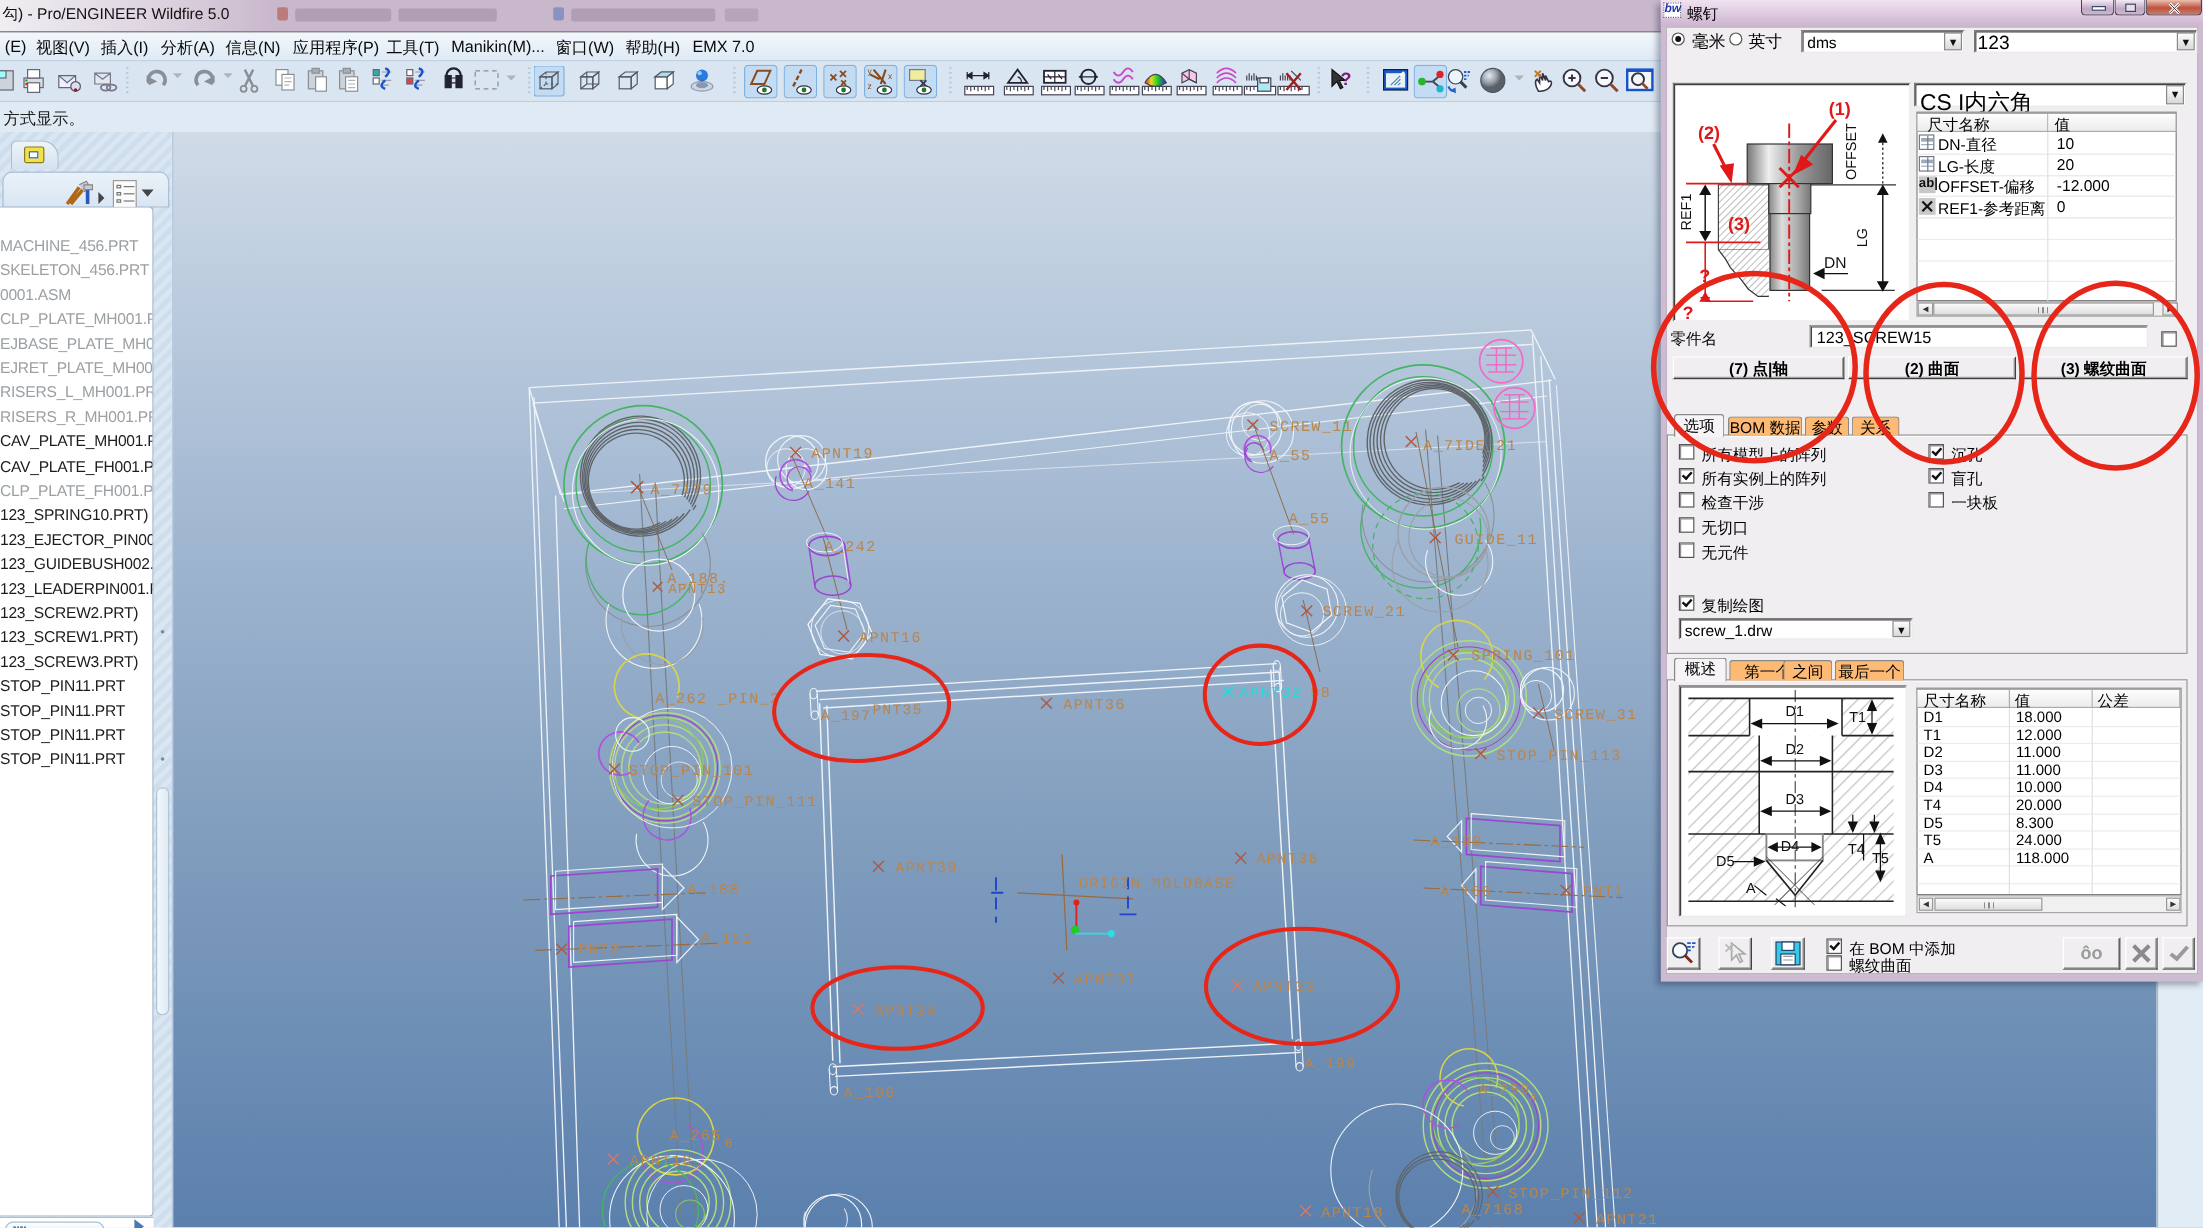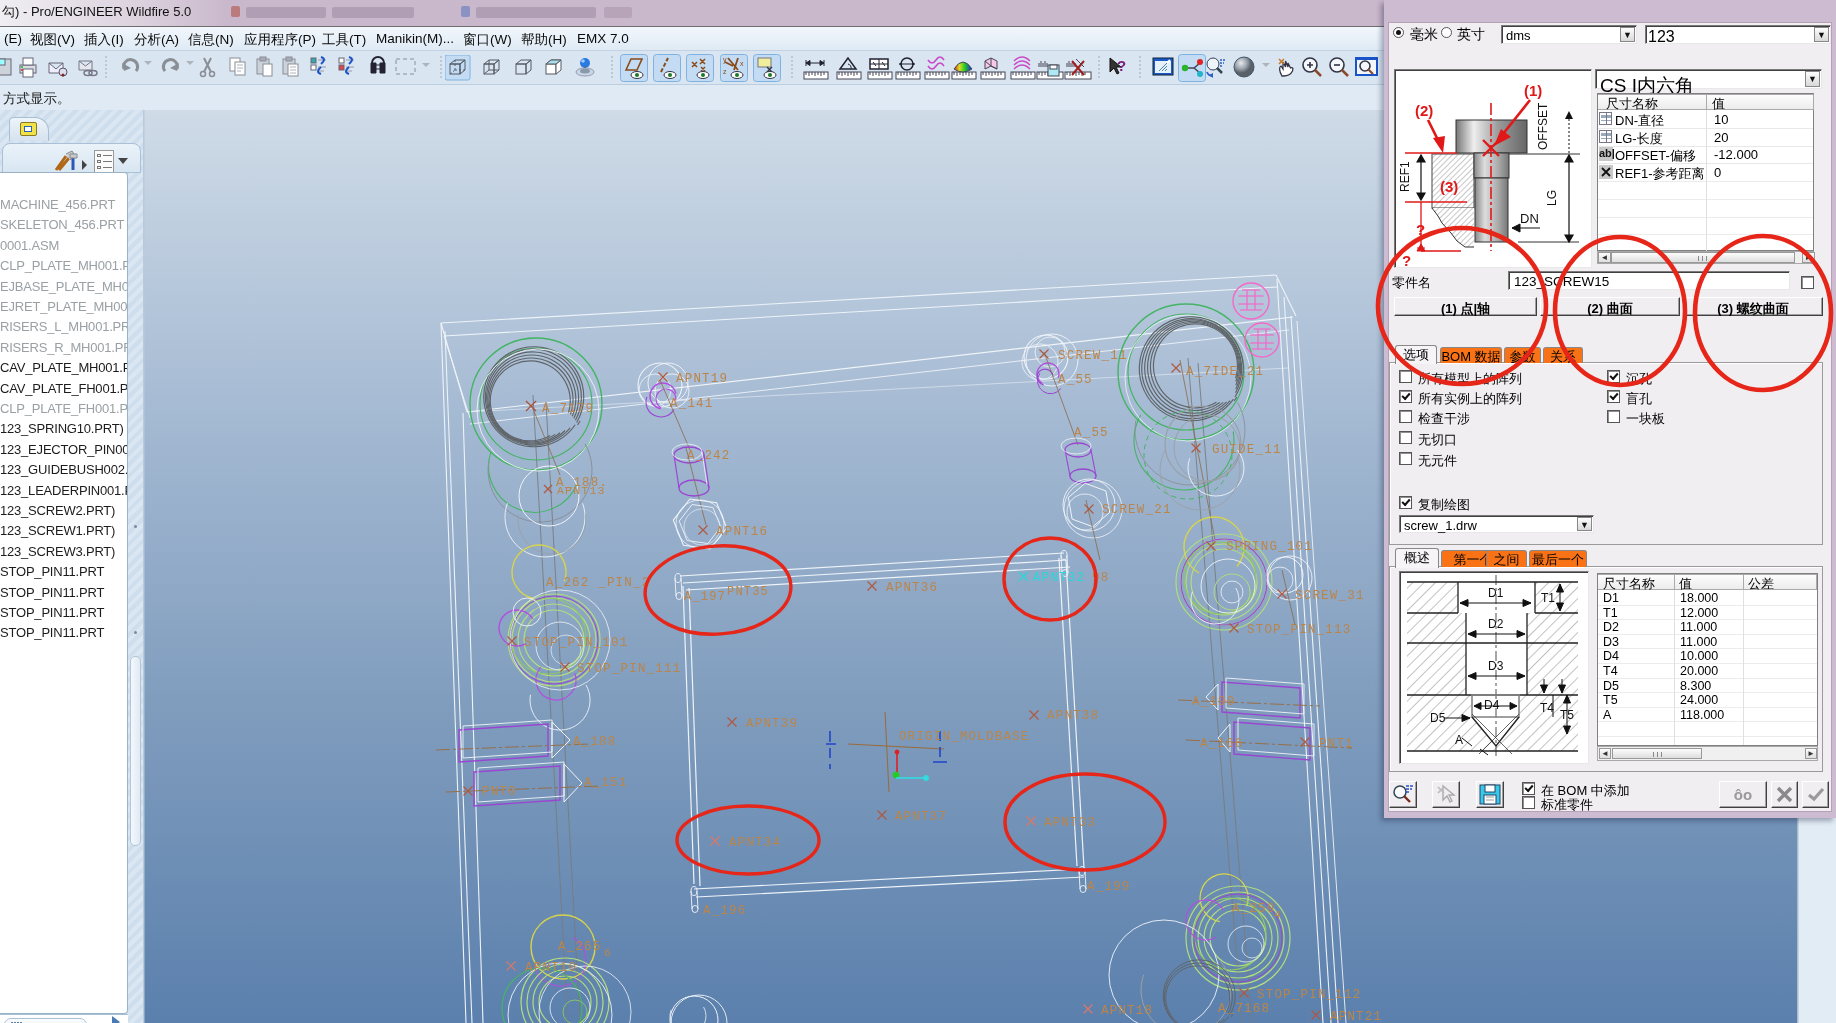--- a/index.html
+++ b/index.html
@@ -691,26 +691,44 @@
 #dtitle{left:0;top:0;width:452px;height:22px;background:linear-gradient(#f0e2f1,#cdb4cf)}
 #dbody{left:4px;top:22px;width:444px;height:790px;background:#f0eef0;border:1px solid #b5a2b8}
 .cbtn{top:0;height:13px;border:1px solid #4a4050;border-top:none;background:linear-gradient(#f4eaf6,#c0a8c4 60%,#cdb6d0);border-radius:0 0 4px 4px}
 .sunk{background:#fff;border:1px solid #7a7a7a;border-right-color:#e8e8e8;border-bottom-color:#e8e8e8;box-shadow:inset 1px 1px 0 #404040}
 .rais{background:#f0eef0;border:1px solid #404040;border-top-color:#fff;border-left-color:#fff;box-shadow:inset -1px -1px 0 #a0a0a0}
 .ddb{background:linear-gradient(#fdfdfd,#d8d8d8);border:1px solid #888;color:#111;text-align:center;font-size:9px;line-height:14px}
 .cjk{font-size:13px;color:#000}
 .cb{width:13px;height:13px;background:#fff;border:1px solid #555;box-shadow:inset 1px 1px 0 #909090}
 .ckk{position:absolute;left:2px;top:2px;width:8px;height:5px;border-left:2px solid #111;border-bottom:2px solid #111;transform:rotate(-48deg)}
 
-.tab{border:1px solid #888;border-bottom:none;border-radius:3px 3px 0 0;background:#f97316;font-size:13px;text-align:center;color:#000}
+.tab{border:1px solid #888;border-bottom:none;border-radius:3px 3px 0 0;background:#fdba74;font-size:13px;text-align:center;color:#000}
 .hdr{background:linear-gradient(#fdfdfd,#ececec);border:1px solid #aaa;border-left:none;font-size:13px;color:#000}
 .scr{background:#f0f0f0;border:1px solid #a8a8a8}
 .sbtn{background:linear-gradient(#fcfcfc,#dedede);border:1px solid #999;font-size:8px;color:#333;text-align:center}
 </style>
 <div class="abs" id="dlg">
+ <div class="abs" id="dtitle">
+  <div class="abs" style="left:2px;top:2px;width:15px;height:13px;background:#fff;border:1px dotted #667">
+    <div style="font-size:10px;font-weight:bold;color:#2238aa;font-style:italic;margin-top:-1px">bw</div>
+      </div>
+  <div class="abs cjk" style="left:22px;top:3px;font-size:13px">螺钉</div>
+  <div class="abs cbtn" style="left:350px;width:28px">
+        <div class="abs" style="left:8px;top:5px;width:12px;height:4px;background:#fff;border:1px solid #3a4a66"></div>
+      </div>
+  <div class="abs cbtn" style="left:378px;width:26px">
+        <div class="abs" style="left:8px;top:3px;width:9px;height:7px;background:#e8dcea;border:1.5px solid #3a4a66"></div>
+      </div>
+  <div class="abs cbtn" style="left:404px;width:47px;background:linear-gradient(#ecbfae,#bc5340 55%,#cf7a62)">
+        <svg class="abs" style="left:17px;top:2px" width="12" height="10">
+          <path d="M2 1 L10 9 M10 1 L2 9" stroke="#fff" stroke-width="2.4"></path>
+          <path d="M2 1 L10 9 M10 1 L2 9" stroke="#334" stroke-width="0.8"></path>
+        </svg>
+      </div>
+ </div>
  <div class="abs" id="dbody"></div>
  <div class="abs" style="left:9px;top:27px;width:11px;height:11px;border:1px solid #555;border-radius:50%;background:#fff"></div>
  <div class="abs" style="left:12px;top:30px;width:5px;height:5px;border-radius:50%;background:#111"></div>
  <div class="abs cjk" style="left:26px;top:26px;font-size:14px">毫米</div>
  <div class="abs" style="left:57px;top:27px;width:11px;height:11px;border:1px solid #555;border-radius:50%;background:#fff"></div>
  <div class="abs cjk" style="left:73px;top:26px;font-size:14px">英寸</div>
  <div class="abs sunk" style="left:117px;top:25px;width:136px;height:19px">
       <span style="position:absolute;left:4px;top:2px;font-size:13px">dms</span>
     </div>
  <div class="abs ddb" style="left:236px;top:27px;width:15px;height:15px">▼</div>
@@ -828,21 +846,21 @@
    <div class="abs sbtn" style="left:204px;top:0;width:13px;height:11px">►</div>
    <div class="abs sbtn" style="left:13px;top:0;width:184px;height:11px">
         <div class="abs" style="left:86px;top:3px;width:10px;height:5px;background:repeating-linear-gradient(90deg,#8a8a8a 0 1px,transparent 1px 4px)"></div>
       </div>
  </div>
  <div class="abs cjk" style="left:8px;top:274px">零件名</div>
  <div class="abs sunk" style="left:124px;top:271px;width:282px;height:19px">
       <span style="position:absolute;left:5px;top:2px;font-size:13.5px">123_SCREW15</span>
     </div>
  <div class="abs cb" style="left:417px;top:276px"></div>
- <div class="abs rais" style="left:10px;top:297px;width:143px;height:19px;text-align:center"><span class="cjk" style="font-weight:bold;position:relative;top:1px">(1) 点|轴</span></div>
+ <div class="abs rais" style="left:10px;top:297px;width:143px;height:19px;text-align:center"><span class="cjk" style="font-weight:bold;position:relative;top:1px">(7) 点|轴</span></div>
  <div class="abs rais" style="left:156px;top:297px;width:140px;height:19px;text-align:center"><span class="cjk" style="font-weight:bold;position:relative;top:1px">(2) 曲面</span></div>
  <div class="abs rais" style="left:299px;top:297px;width:140px;height:19px;text-align:center"><span class="cjk" style="font-weight:bold;position:relative;top:1px">(3) 螺纹曲面</span></div>
   <div class="abs" style="left:5px;top:362px;width:434px;height:183px;border:1px solid #9a9a9a;box-shadow:inset 1px 1px 0 #fff"></div>
  <div class="abs tab" style="left:11px;top:345px;width:42px;height:19px;background:#f6f4f6;z-index:2">选项</div>
  <div class="abs tab" style="left:56px;top:347px;width:62px;height:16px">BOM 数据</div>
  <div class="abs tab" style="left:120px;top:347px;width:37px;height:16px">参数</div>
  <div class="abs tab" style="left:159px;top:347px;width:40px;height:16px">关系</div>
  <div class="abs cb" style="left:15px;top:370px"></div>
     <div class="abs cjk" style="left:34px;top:370px">所有模型上的阵列</div>
  <div class="abs cb" style="left:15px;top:390px">
@@ -977,21 +995,21 @@
         <rect x="3" y="3" width="20" height="19" fill="#38c8e8" stroke="#246"></rect>
         <rect x="8" y="3" width="10" height="7" fill="#fff" stroke="#246"></rect>
         <rect x="7" y="13" width="12" height="9" fill="#fff" stroke="#246"></rect>
         <path d="M9 15 h8 M9 18 h8" stroke="#999"></path>
       </svg></div>
  <div class="abs cb" style="left:138px;top:782px">
       <div class="ckk"></div>
     </div>
     <div class="abs cjk" style="left:157px;top:782px">在 BOM 中添加</div>
  <div class="abs cb" style="left:138px;top:796px"></div>
-    <div class="abs cjk" style="left:157px;top:796px">标准零件</div>
+    <div class="abs cjk" style="left:157px;top:796px">螺纹曲面</div>
  <div class="abs rais" style="left:335px;top:781px;width:48px;height:27px;text-align:center"><span style="color:#9a9a9a;font-size:15px;font-weight:bold;position:relative;top:4px">ôo</span></div>
  <div class="abs rais" style="left:387px;top:781px;width:27px;height:27px;text-align:center"><svg width="17" height="17" style="position:relative;top:4px">
         <path d="M2 2 L15 15 M15 2 L2 15" stroke="#8a8a8a" stroke-width="3.4"></path>
       </svg></div>
  <div class="abs rais" style="left:418px;top:781px;width:27px;height:27px;text-align:center"><svg width="18" height="16" style="position:relative;top:4px">
         <path d="M2 9 L7 13 L16 3" stroke="#9a9a9a" stroke-width="3.2" fill="none"></path>
       </svg></div>
 
 </div>
 <svg class="abs" width="1836" height="1023" style="left:0;top:0;pointer-events:none;z-index:50">

